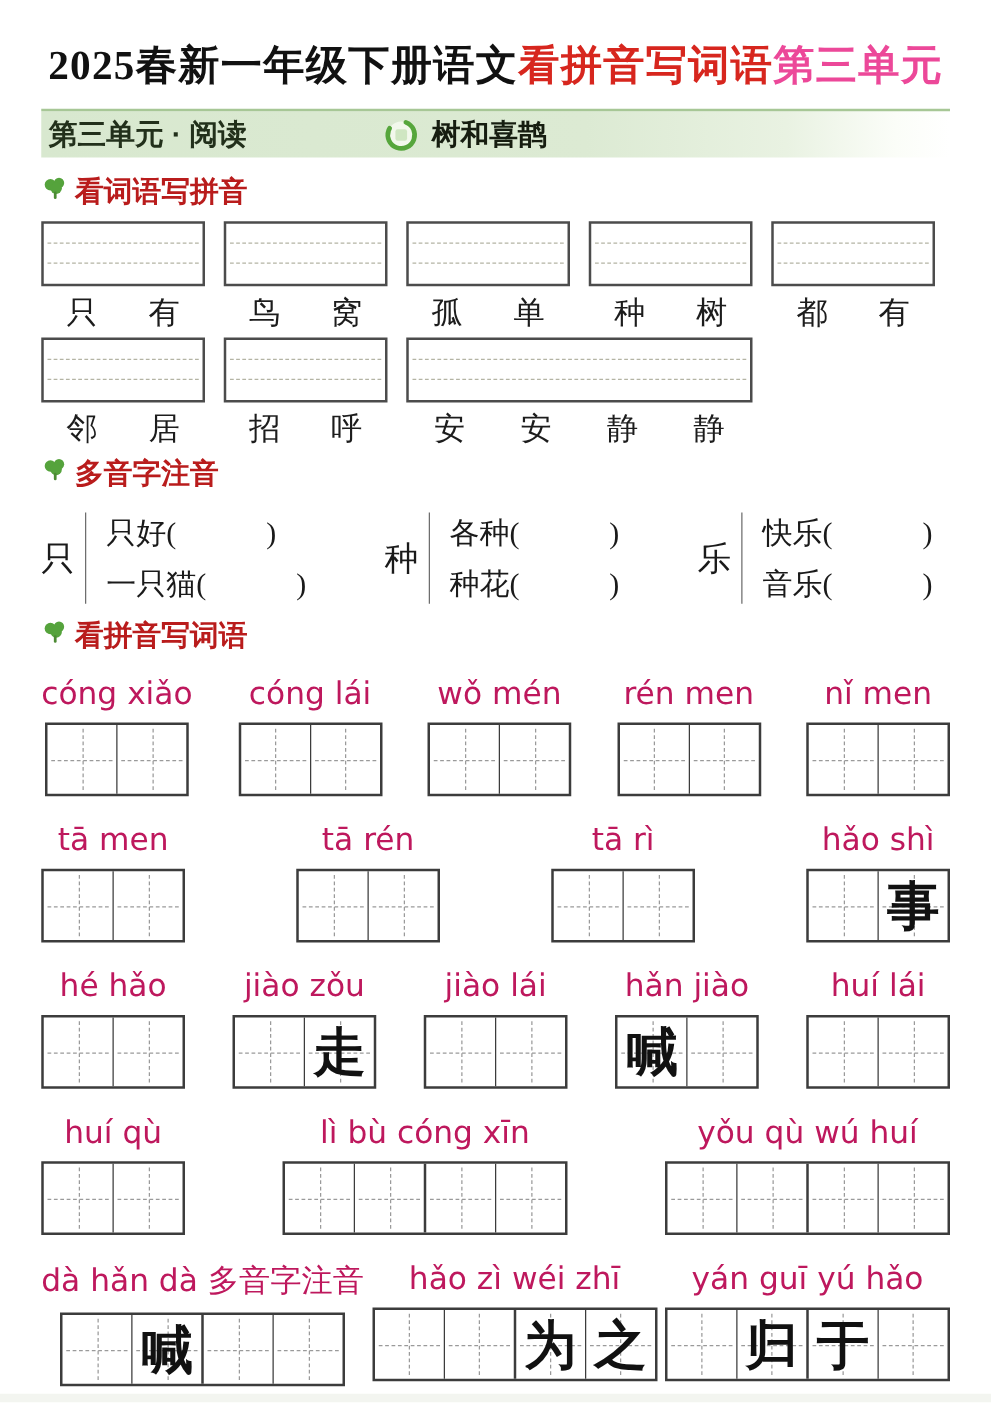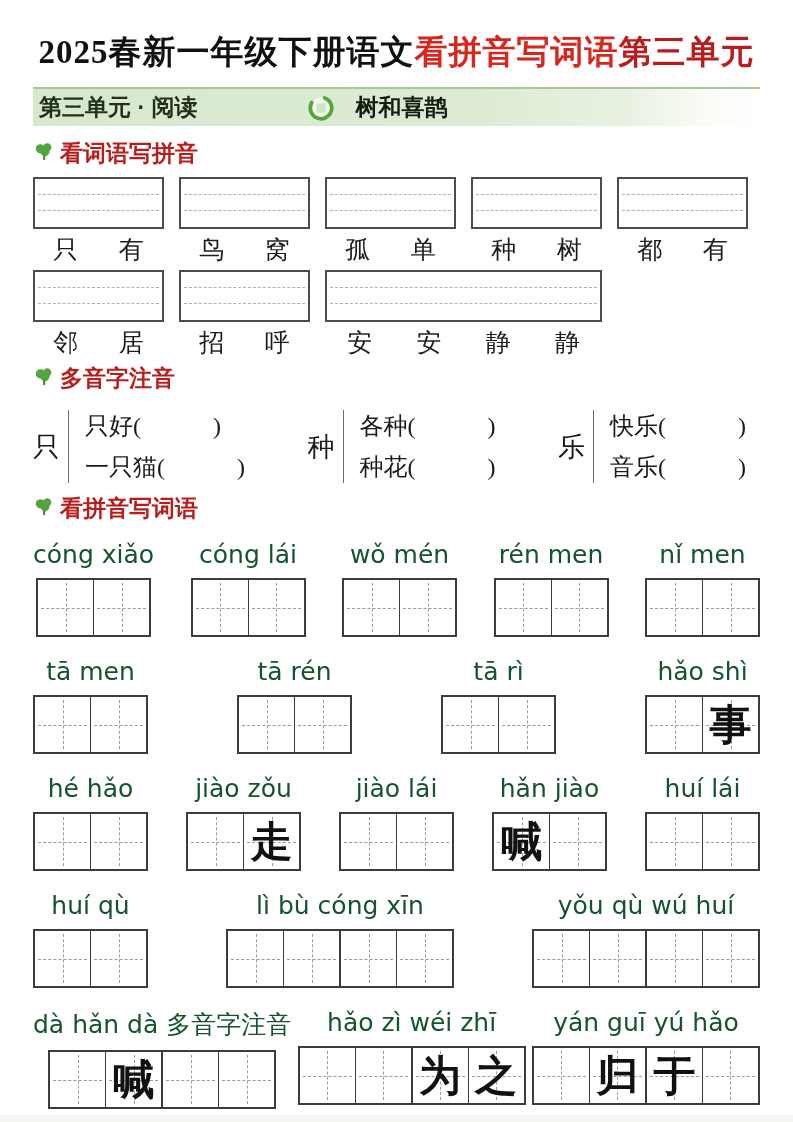--- a/index.html
+++ b/index.html
@@ -7,35 +7,35 @@
     width:793px;height:1122px;overflow:hidden;background:#ffffff;
     font-family:"Liberation Sans",sans-serif;color:#111;position:relative;
   }
   .page{padding:24px 33px 0 33px;}
 
   
   .main-title{
     text-align:center;font-family:"Liberation Serif","DejaVu Serif",serif;
     font-weight:bold;font-size:33px;letter-spacing:1px;margin:6px 0 12px 0;white-space:nowrap;
   }
-  .t-red{color:#d7261e;} .t-blue{color:#b91c1c;}
+  .t-red{color:#d7261e;} .t-blue{color:#ec4899;}
 
   
   .unit-bar{
     height:37px;display:flex;align-items:center;
     background:linear-gradient(90deg,#d8e8cf 0%,#dcead3 60%,#e9f2e2 82%,#fbfdf8 94%,#ffffff 100%);
     border-top:2px solid #a7c796;margin-bottom:12px;
   }
   .unit-bar .u-left{
     font-family:Liberation Sans, sans-serif;font-weight:bold;
     font-size:23px;color:#22301b;margin-left:6px;
   }
   .unit-bar .u-lesson{
     font-family:"Liberation Serif","DejaVu Serif",serif;font-weight:bold;
-    font-size:23px;color:#161d10;margin-left:20px;
+    font-size:23px;color:#161d10;margin-left:10px;
   }
   .badge{margin-left:110px;display:flex;align-items:center;}
 
   
   .sec-head{display:flex;align-items:center;gap:5px;margin:4px 0 8px 0;}
   .sec-head .txt{
     font-family:"Liberation Serif","DejaVu Serif",serif;font-weight:bold;
     font-size:23px;color:#b91c1c;
   }
 
@@ -63,21 +63,21 @@
     border-left:1.5px solid #6e6e6e;padding-left:16px;display:flex;flex-direction:column;gap:9px;
   }
   .poly-line{
     font-family:"Liberation Serif","DejaVu Serif",serif;font-size:24px;color:#1a1a1a;white-space:pre;
   }
 
   
   .grid-row{display:flex;justify-content:space-between;margin-bottom:20px;}
   .entry{display:flex;flex-direction:column;align-items:center;}
   .pinyin-label{
-    font-family:"DejaVu Sans",sans-serif;font-size:25px;color:#14532d;
+    font-family:"DejaVu Sans",sans-serif;font-size:25px;color:#be185d;
     white-space:nowrap;margin-bottom:9px;
   }
   .grid{display:flex;border:2px solid #3c3c3c;background:#fff;}
   .cell{width:55px;height:55px;position:relative;border-left:1.5px solid #3c3c3c;box-sizing:content-box;}
   .cell:first-child{border-left:none;}
   .cell.mid{border-left:2.5px solid #3c3c3c;}
   .vdash{position:absolute;left:50%;top:3px;bottom:3px;border-left:1.5px dashed #9a9a9a;}
   .hdash{position:absolute;top:50%;left:3px;right:3px;border-top:1.5px dashed #9a9a9a;}
   .han{
     position:absolute;inset:0;display:flex;align-items:center;justify-content:center;

